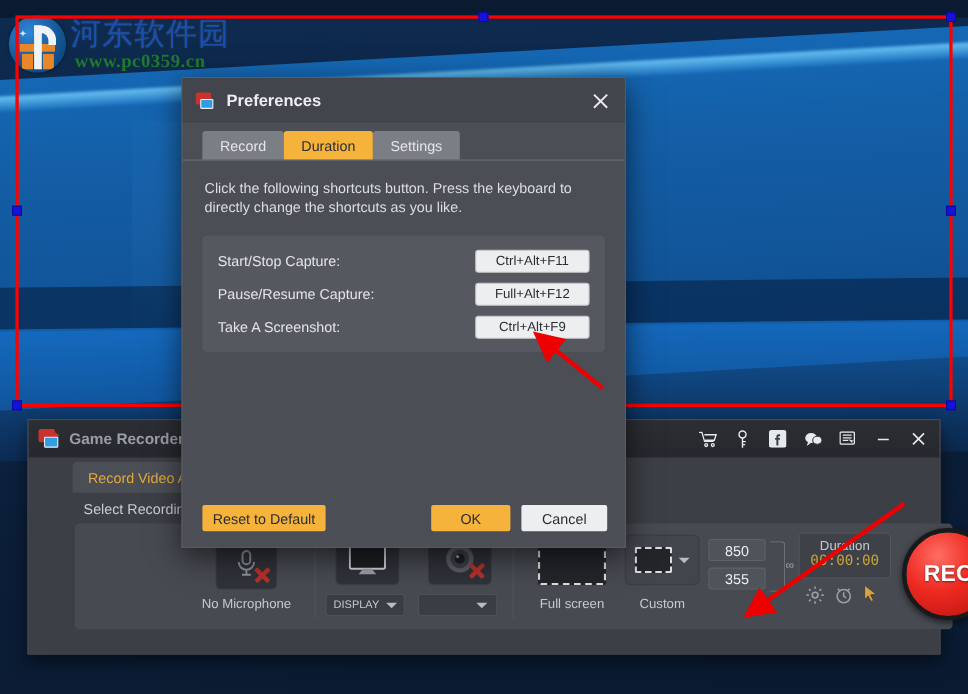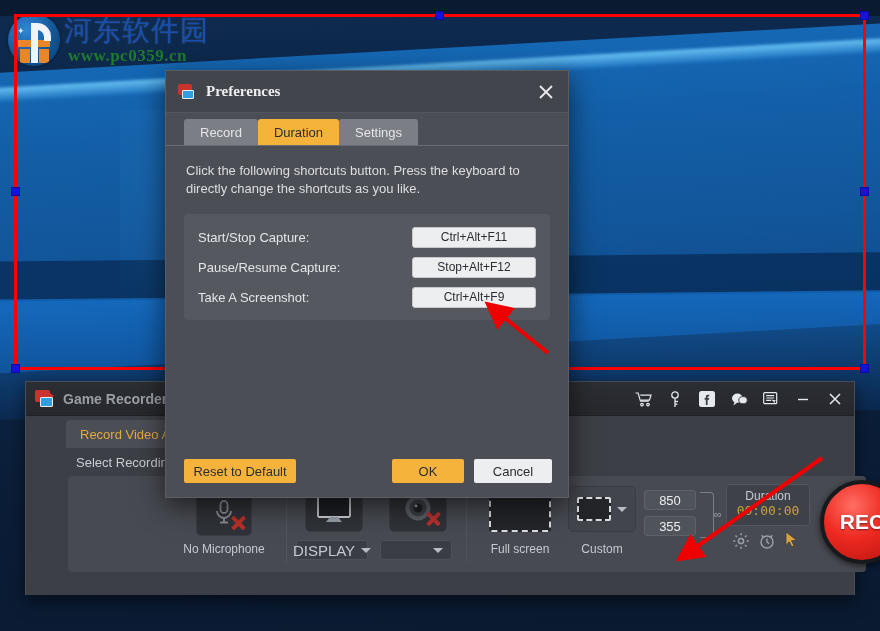--- a/index.html
+++ b/index.html
@@ -116,21 +116,21 @@
       display: flex; align-items: center; justify-content: center; }
   .io-label { margin-top: 6px; font-size: 12px; color: #c6c9cf; white-space: nowrap; }
   .redx { position: absolute; right: 4px; bottom: 4px; width: 18px; height: 18px; }
   .redx:before, .redx:after { content: ""; position: absolute; left: 1px; top: 8px;
       width: 17px; height: 3.5px; background: #b8312b; border-radius: 1px; }
   .redx:before { transform: rotate(45deg); }
   .redx:after { transform: rotate(-45deg); }
 
   .dd { height: 20px; border-radius: 3px; background: #3a3d44; border: 1px solid #4d5158;
       display: flex; align-items: center; justify-content: center; gap: 6px;
-      font-size: 15px; color: #c6c9cf; }
+      font-size: 10px; color: #c6c9cf; }
   .caret { width: 0; height: 0; border-left: 5px solid transparent;
       border-right: 5px solid transparent; border-top: 5px solid #b9bcc3; }
 
   .dashbox { border: 2px dashed #d9dce1; background: #232529; }
 
   .numfield { width: 52px; height: 20px; background: #4f535a; border: 1px solid #5d6169;
       border-radius: 3px; color: #eceef1; font-size: 13px;
       display: flex; align-items: center; justify-content: center; }
 
   #duration-box { position: absolute; left: 658px; top: 8px; width: 84px; height: 42px;
@@ -153,38 +153,38 @@
   #prefs-dialog { position: absolute; left: 165px; top: 70px; width: 404px; height: 428px;
       background: #4b4e54; border: 1px solid #5a5d64;
       box-shadow: 0 8px 26px rgba(0,0,0,0.6); }
   #prefs-titlebar { height: 42px; background: #42454b; position: relative;
       display: flex; align-items: center; border-bottom: 1px solid #53565c; }
   #prefs-icon { width: 18px; height: 16px; margin-left: 12px; position: relative; }
   #prefs-icon .cam { position: absolute; left: 0; top: 0; width: 14px; height: 11px;
       background: #c9322d; border-radius: 2px; }
   #prefs-icon .scr { position: absolute; left: 4px; top: 6px; width: 12px; height: 9px;
       background: #2f9fe0; border: 1px solid #e9eef3; border-radius: 1px; }
-  #prefs-title-text { margin-left: 10px; font-size: 15px; font-weight: bold; color: #eceef1; font-family: Liberation Serif, serif; }
+  #prefs-title-text { margin-left: 10px; font-size: 15px; font-weight: bold; color: #eceef1; }
   #prefs-close { position: absolute; right: 12px; top: 11px; width: 20px; height: 20px;
       cursor: pointer; color: #e9ebee; }
 
   #prefs-tabs { display: flex; padding: 6px 18px 0 18px; position: relative;
       border-bottom: 1px solid #6a6d73; }
   .ptab { height: 26px; padding: 0 16px; display: flex; align-items: center;
       font-size: 13px; border-radius: 3px 3px 0 0; cursor: pointer; }
   .ptab.inactive { background: #7b7e84; color: #e4e6ea; }
   .ptab.active { background: #f5b33c; color: #2c2e32; }
 
   #prefs-desc { padding: 16px 20px 0 20px; font-size: 13px; color: #dcdee2; line-height: 18px; }
 
   #shortcut-panel { margin: 16px 18px 0 18px; background: #55585f; border-radius: 4px;
       padding: 10px 14px; }
   .sc-row { display: flex; align-items: center; height: 26px; margin-bottom: 4px; }
   .sc-label { flex: 1; font-size: 13px; color: #e3e5e9; }
-  .sc-btn { width: 124px; height: 21px; background: #eceef0; border: 1px solid #c6c8cc;
+  .sc-btn { width: 104px; height: 21px; background: #eceef0; border: 1px solid #c6c8cc;
       border-radius: 3px; font-size: 12px; color: #2b2d31;
       display: flex; align-items: center; justify-content: center; cursor: pointer; }
 
   #prefs-footer { position: absolute; left: 0; right: 0; bottom: 14px; height: 24px; }
   .btn { height: 24px; border-radius: 2px; font-size: 13px; cursor: pointer;
       display: flex; align-items: center; justify-content: center; }
   #btn-reset { position: absolute; left: 18px; width: 112px;
       background: #f5b33c; color: #2c2e32; }
   #btn-ok { position: absolute; left: 226px; width: 72px; background: #f5b33c; color: #2c2e32; }
   #btn-cancel { position: absolute; left: 308px; width: 78px; background: #eceef0; color: #2b2d31; }
@@ -424,21 +424,21 @@
 
   <div id="prefs-desc">Click the following shortcuts button. Press the keyboard to directly change the shortcuts as you like.</div>
 
   <div id="shortcut-panel">
     <div class="sc-row">
       <div class="sc-label">Start/Stop Capture:</div>
       <div class="sc-btn">Ctrl+Alt+F11</div>
     </div>
     <div class="sc-row">
       <div class="sc-label">Pause/Resume Capture:</div>
-      <div class="sc-btn">Stop+Alt+F12</div>
+      <div class="sc-btn">Full+Alt+F12</div>
     </div>
     <div class="sc-row" style="margin-bottom:0;">
       <div class="sc-label">Take A Screenshot:</div>
       <div class="sc-btn">Ctrl+Alt+F9</div>
     </div>
   </div>
 
   <div id="prefs-footer">
     <div class="btn" id="btn-reset">Reset to Default</div>
     <div class="btn" id="btn-ok">OK</div>

